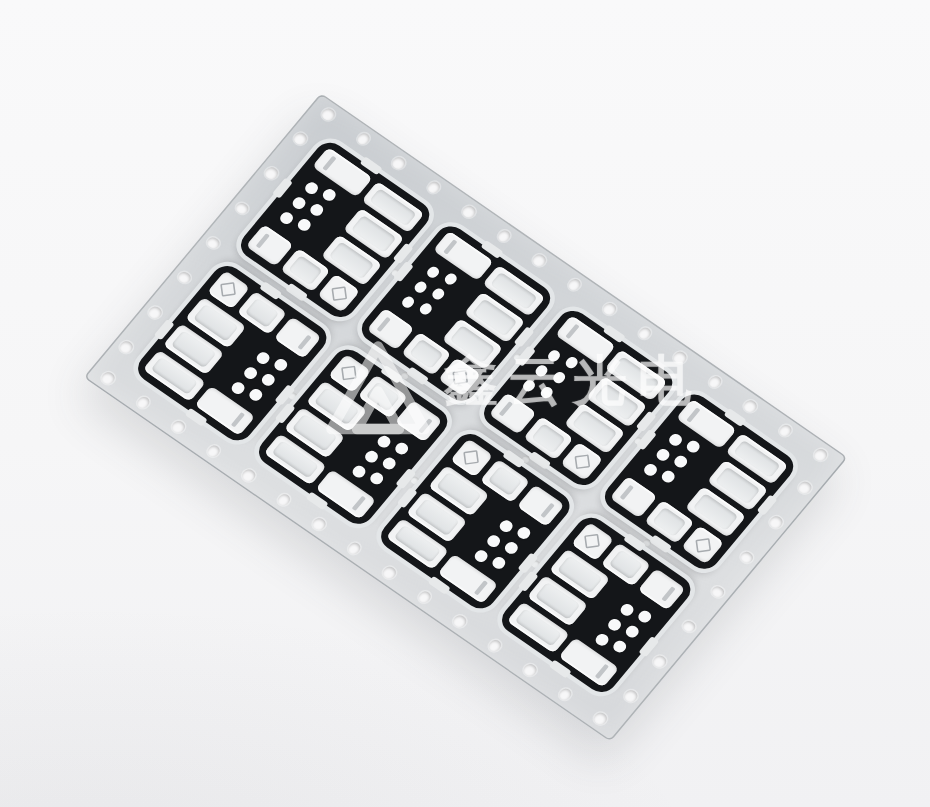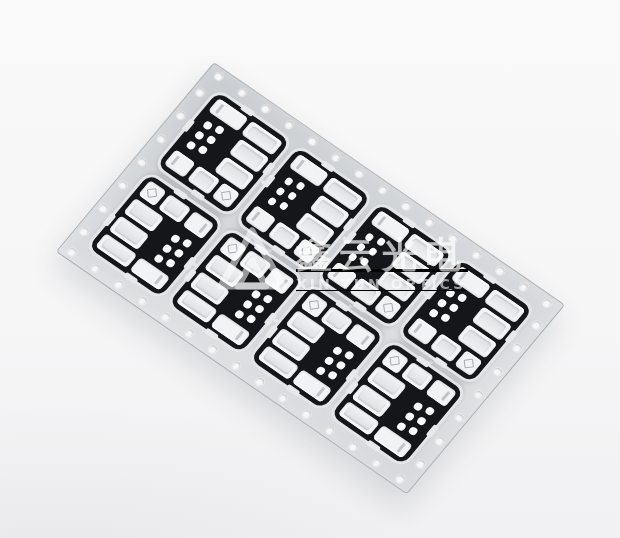--- a/index.html
+++ b/index.html
@@ -48,21 +48,21 @@
   .mark{position:absolute;width:3px;height:11px;background:#c2c5c8;border-radius:1px;}
   .cA .mark{left:6px;top:3px;}
   .cF .mark{left:5px;top:4px;}
   .diam{position:absolute;left:6px;top:5px;width:7px;height:7px;border:1.5px solid #a7abaf;
     transform:rotate(45deg);border-radius:1px;}
 
   
   .watermark{position:absolute;left:214px;top:224px;display:flex;align-items:flex-start;
     pointer-events:none;z-index:5;}
   .wm-logo{flex:0 0 auto;margin-right:6px;opacity:0.95;}
-  .wm-lines{padding-top:12px;text-decoration:underline;}
+  .wm-lines{padding-top:12px;}
   .wm-zh{font-size:36px;font-weight:bold;letter-spacing:7px;line-height:1.05;
     color:rgba(255,255,255,0.60);text-shadow:0 0 1px rgba(255,255,255,0.25);}
   .wm-en{margin-top:2px;font-size:14px;font-weight:bold;letter-spacing:3px;
     color:rgba(255,255,255,0.58);}
 </style>
 </head>
 <body>
 
 <div class="scene">
 
@@ -396,17 +396,16 @@
 
   <div class="watermark">
     <svg class="wm-logo" width="76" height="70" viewBox="0 0 76 70">
       <g fill="none" stroke="rgba(255,255,255,0.58)" stroke-width="7" stroke-linejoin="round">
         <path d="M7 62 L38 7 L69 62 Z"></path>
         <path d="M24 62 L38 37 L52 62 Z"></path>
       </g>
     </svg>
     <div class="wm-lines">
       <div class="wm-zh">鑫云光电</div>
-      <div class="wm-en">XIN YUN OPTICS</div>
     </div>
   </div>
 
 </div>
 
 </body></html>

